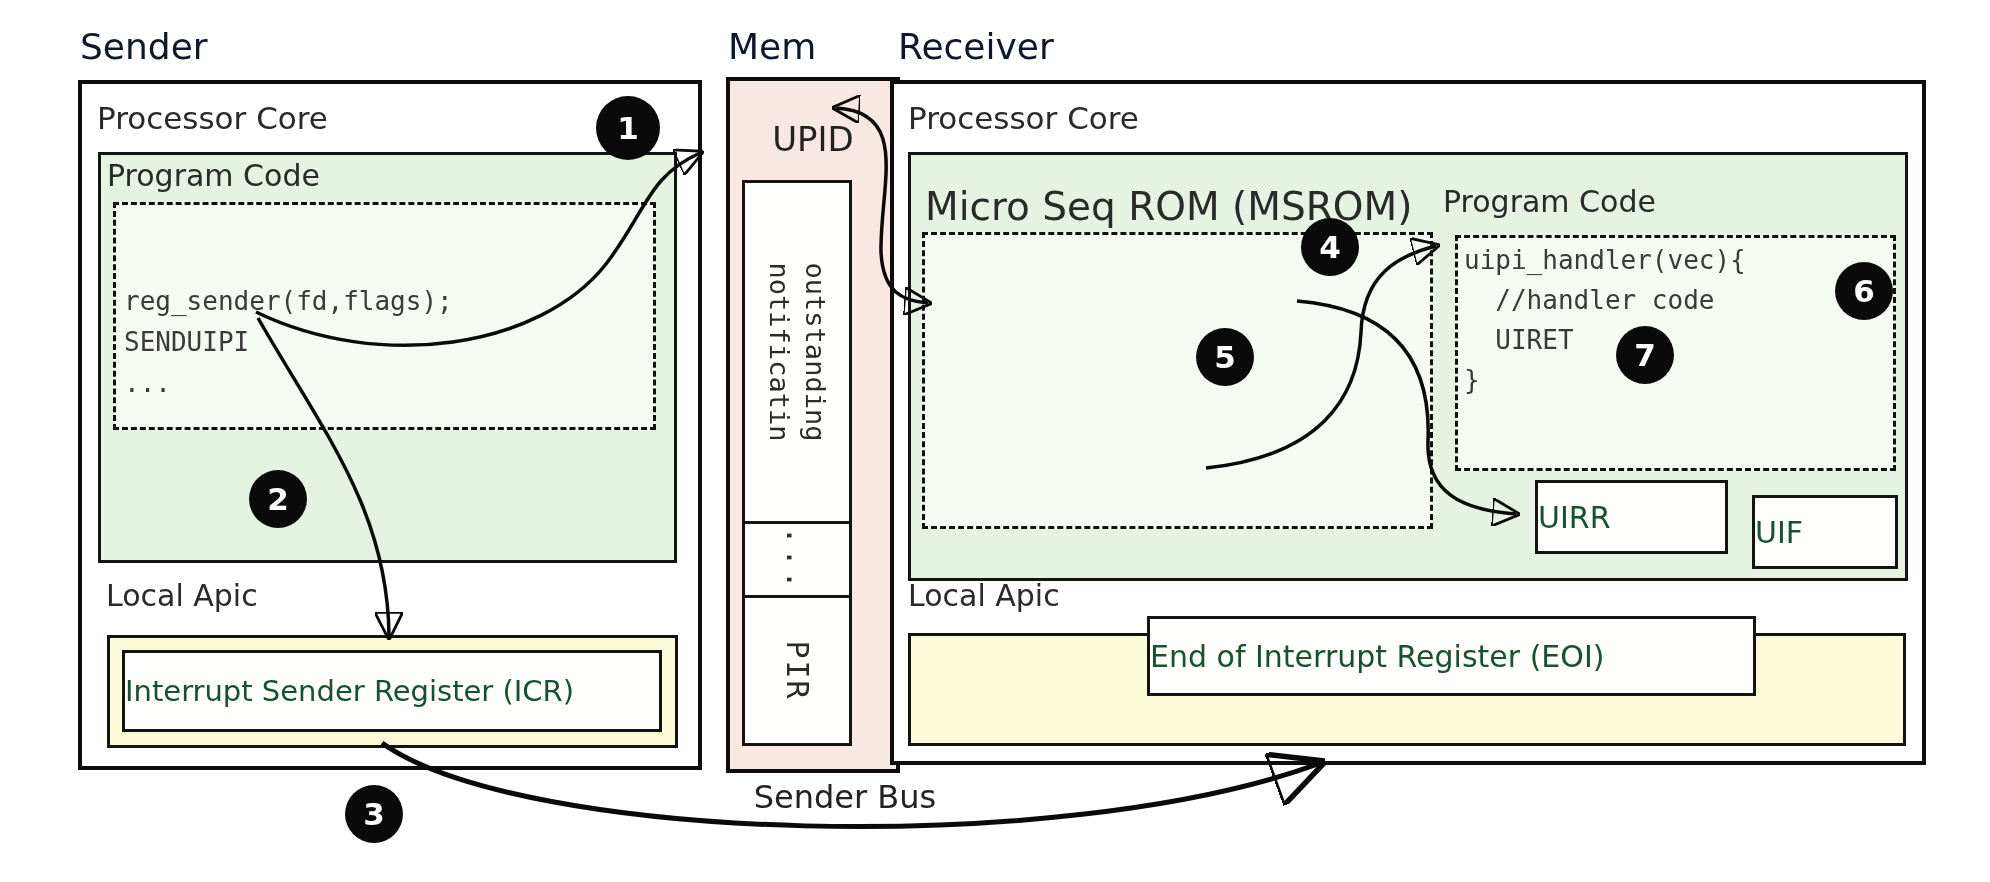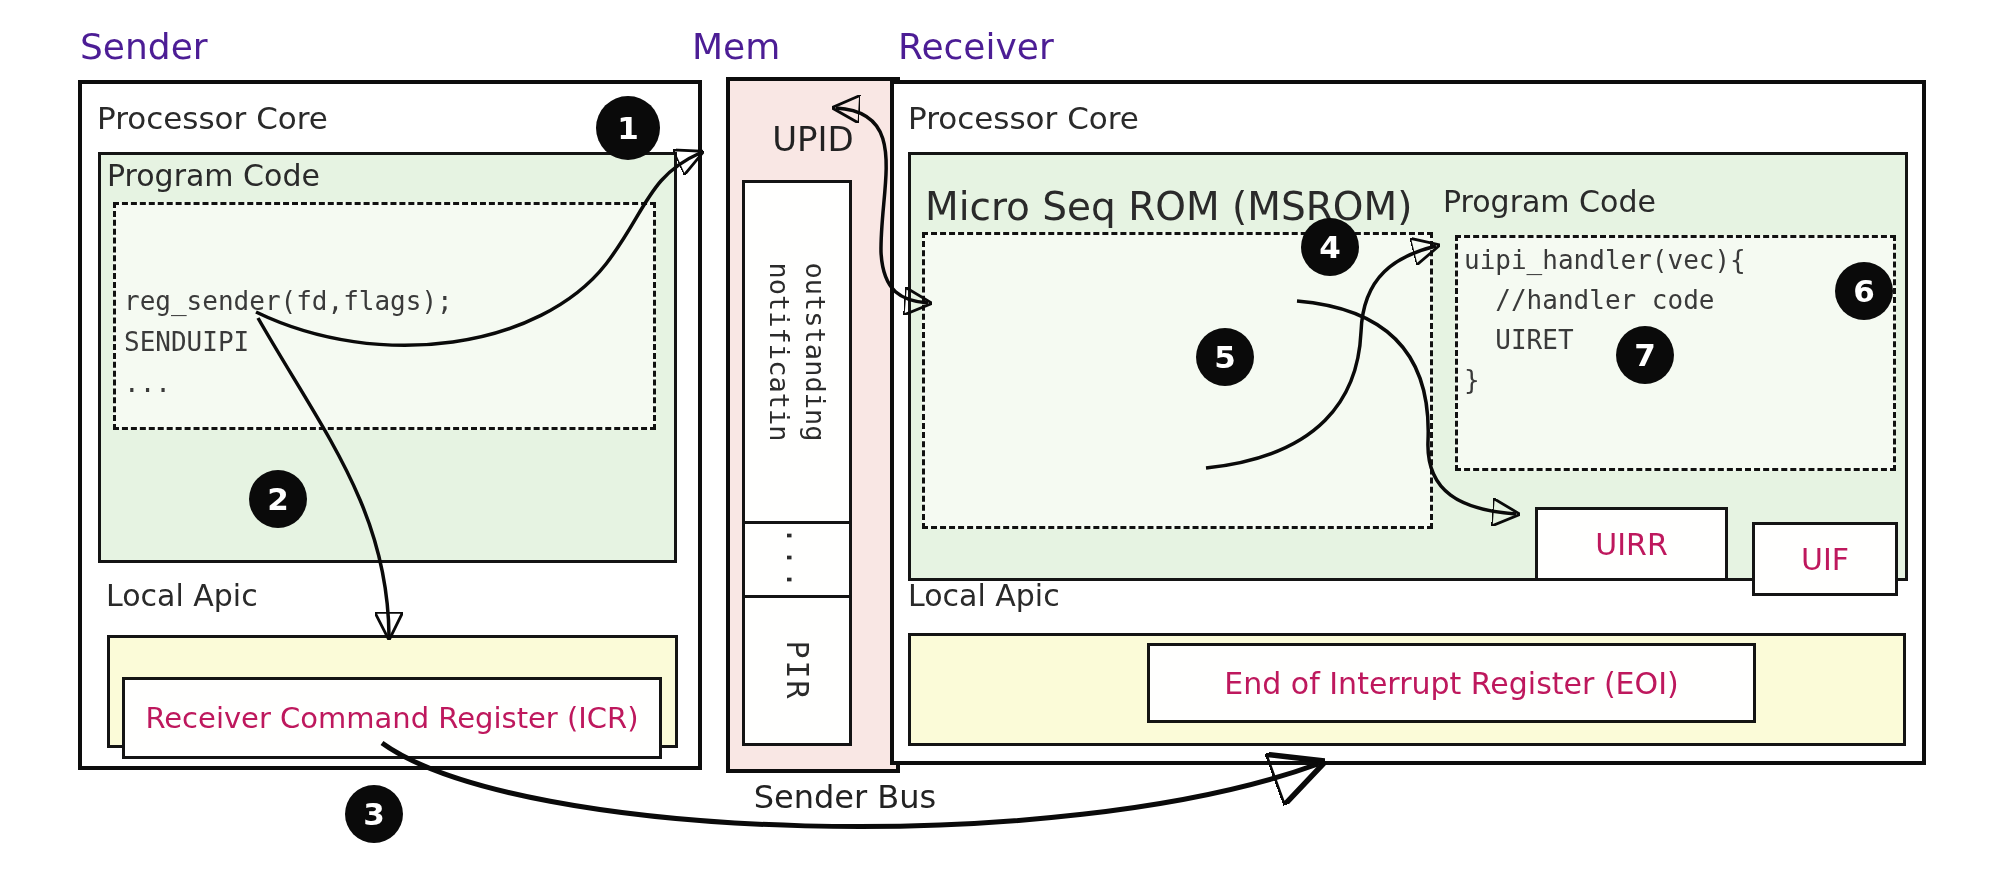--- a/index.html
+++ b/index.html
@@ -3,63 +3,63 @@
 <meta charset="utf-8">
 <style>
   :root{
     --green:#e6f3e2; --green-light:#f5faf2; --pink:#f9e7e4; --yellow:#fbfbd8;
     --ink:#111111; --code:#3a3a3a;
   }
   html,body{margin:0;padding:0;background:#ffffff;}
   .canvas{position:relative;width:1990px;height:882px;background:#ffffff;overflow:hidden;
           font-family:"DejaVu Sans", sans-serif;color:var(--ink);}
   .abs{position:absolute;}
-  .toplabel{font-size:36px;font-weight:400;color:#4c1d95;}
+  .toplabel{font-size:36px;font-weight:400;color:#0f172a;}
   .boxtitle{font-size:31px;color:#2a2a2a;}
   .outerbox{position:absolute;border:4px solid #0d0d0d;background:#ffffff;}
   .greenbox{position:absolute;border:3px solid #141414;background:var(--green);}
   .dashedbox{position:absolute;border:3px dashed #111;background:var(--green-light);}
   .yellowbox{position:absolute;border:3px solid #141414;background:var(--yellow);}
   .whitebox{position:absolute;border:3px solid #141414;background:#fffffe;
-            display:flex;align-items:center;justify-content:center;font-size:30px;color:#be185d;margin-top:27px;}
+            display:flex;align-items:center;justify-content:flex-start;font-size:30px;color:#14532d;}
   .code{position:absolute;font-family:"DejaVu Sans Mono", monospace;font-size:26px;
         color:var(--code);white-space:pre;line-height:41px;}
   .memcol{position:absolute;border:4px solid #0d0d0d;background:var(--pink);padding-left:28px;}
   .memcell{display:flex;align-items:center;justify-content:center;overflow:hidden;}
   .rot{transform:rotate(90deg);font-family:"DejaVu Sans Mono", monospace;color:#2b2b2b;
        white-space:pre;text-align:center;}
   .stepcircle{position:absolute;width:58px;height:58px;border-radius:50%;background:#0a0a0a;
         color:#ffffff;display:flex;align-items:center;justify-content:center;
         font-size:31px;font-weight:bold;z-index:6;}
   svg.overlay{position:absolute;left:0;top:0;z-index:5;pointer-events:none;}
   svg.overlay path{fill:none;stroke:#0a0a0a;}
 </style>
 </head>
 <body>
 
 <div class="canvas">
 
   <div class="abs toplabel" style="left:80px;top:26px;">Sender</div>
-  <div class="abs toplabel" style="left:692px;top:26px;">Mem</div>
+  <div class="abs toplabel" style="left:728px;top:26px;">Mem</div>
   <div class="abs toplabel" style="left:898px;top:26px;">Receiver</div>
 
   <div class="outerbox" style="left:78px;top:80px;width:616px;height:682px;"></div>
   <div class="abs boxtitle" style="left:97px;top:100px;">Processor Core</div>
 
   <div class="greenbox" style="left:98px;top:152px;width:573px;height:405px;"></div>
   <div class="abs boxtitle" style="left:107px;top:158px;font-size:30px;">Program Code</div>
   <div class="dashedbox" style="left:113px;top:202px;width:537px;height:222px;"></div>
   <div class="code" style="left:124px;top:237px;margin-top:44px;">reg_sender(fd,flags);
 SENDUIPI
 ...</div>
 
   <div class="abs boxtitle" style="left:106px;top:578px;font-size:30px;">Local Apic</div>
   <div class="yellowbox" style="left:107px;top:635px;width:565px;height:107px;"></div>
   <div class="whitebox" style="left:122px;top:650px;width:534px;height:76px;font-size:29px;">
-    <span>Receiver Command Register (ICR)</span>
+    <span>Interrupt Sender Register (ICR)</span>
   </div>
 
   <div class="memcol" style="left:726px;top:77px;width:138px;height:688px;">
     <div class="abs" style="left:0;top:38px;width:100%;text-align:center;font-size:34px;color:#222;">UPID</div>
     <div class="abs" style="left:12px;top:99px;width:104px;height:560px;border:3px solid #141414;background:#fffffe;">
       <div class="memcell" style="width:104px;height:338px;border-bottom:3px solid #141414;">
         <div class="rot" style="font-size:27px;line-height:36px;">outstanding
 notificatin</div>
       </div>
       <div class="memcell" style="width:104px;height:71px;border-bottom:3px solid #141414;">

